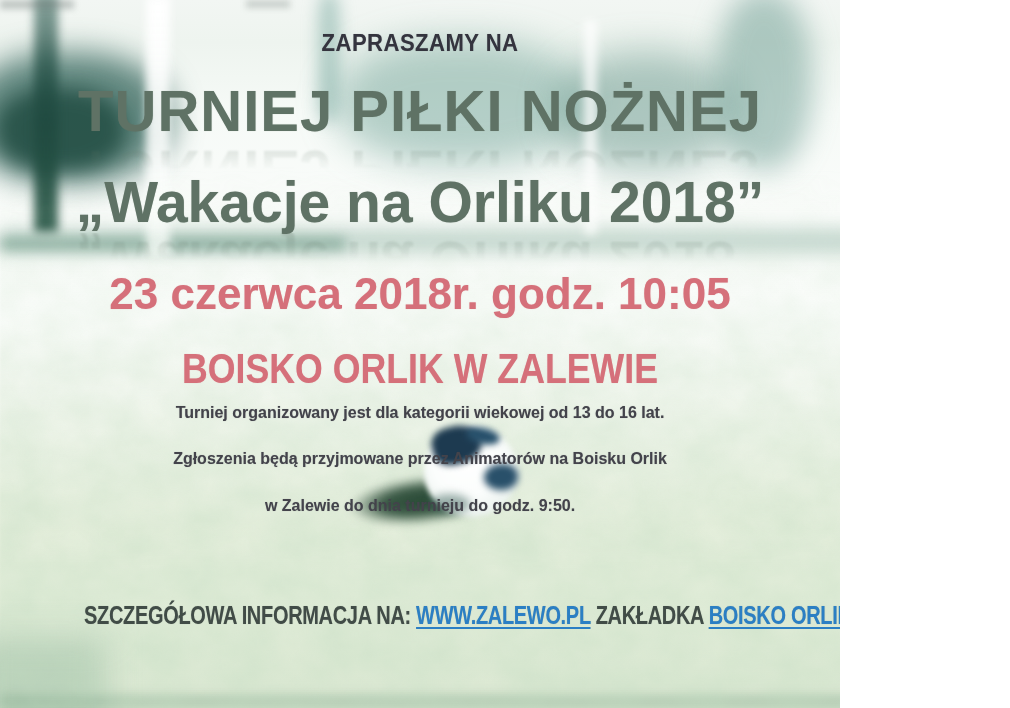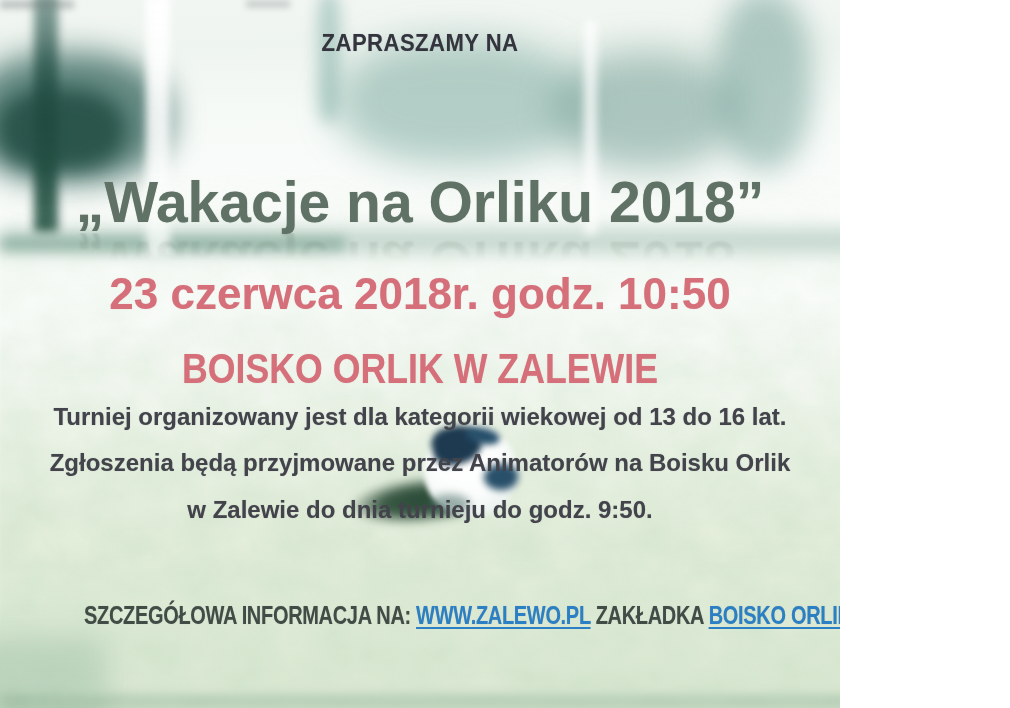--- a/index.html
+++ b/index.html
@@ -64,21 +64,21 @@
     text-shadow:0 0 1px rgba(95,114,101,.35);}
   .t1 .bigtitle{font-size:58px;letter-spacing:1px;}
   .t2 .bigtitle{font-size:57px;letter-spacing:0;}
   .mirror{position:absolute;left:0;right:0;top:100%;margin-top:2px;transform:scaleY(-1);
     opacity:.26;filter:blur(1.2px);
     -webkit-mask-image:linear-gradient(to top,rgba(0,0,0,.85) 2%,rgba(0,0,0,0) 48%);
     mask-image:linear-gradient(to top,rgba(0,0,0,.85) 2%,rgba(0,0,0,0) 48%);}
   .date{top:270px;font-size:44px;color:#d5707a;text-shadow:0 0 1px rgba(213,112,122,.4);}
   .venue{top:346px;font-size:42px;color:#d5707a;letter-spacing:0;transform:scaleX(.85);
     text-shadow:0 0 1px rgba(213,112,122,.4);}
-  .bodyline{font-size:24px;color:#43434b;text-shadow:0 0 1px rgba(67,67,75,.35);}
+  .bodyline{font-size:16px;color:#43434b;text-shadow:0 0 1px rgba(67,67,75,.35);}
   .b1{top:404px;}
   .b2{top:450px;text-align:center;}
   .b3{top:497px;}
   .footer{top:602px;font-size:25px;letter-spacing:-.4px;color:#414c47;transform:scaleX(.8);
     text-shadow:0 0 1px rgba(65,76,71,.3);white-space:nowrap;}
   .footer a{color:#2b7fc4;text-decoration:underline;text-decoration-thickness:2px;
     text-underline-offset:3px;cursor:pointer;}
 </style>
 </head>
 <body>
@@ -117,27 +117,31 @@
     <div class="abs ball-shadow"></div>
     <div class="abs ball"></div>
     <div class="abs ball-patch1"></div>
     <div class="abs ball-patch1b"></div>
     <div class="abs ball-patch2"></div>
     <div class="abs ball-patch3"></div>
   </div>
 
   <div class="txt invite">ZAPRASZAMY NA</div>
 
+  <div class="titleblock t1">
+    <div class="bigtitle">TURNIEJ PIŁKI NOŻNEJ</div>
+    <div class="bigtitle mirror" style="font-size:58px;letter-spacing:1px;">TURNIEJ PIŁKI NOŻNEJ</div>
+  </div>
 
   <div class="titleblock t2">
     <div class="bigtitle">„Wakacje na Orliku 2018”</div>
     <div class="bigtitle mirror" style="font-size:57px;">„Wakacje na Orliku 2018”</div>
   </div>
 
-  <div class="txt date">23 czerwca 2018r. godz. 10:50</div>
+  <div class="txt date">23 czerwca 2018r. godz. 10:05</div>
   <div class="txt venue">BOISKO ORLIK W ZALEWIE</div>
 
   <div class="txt bodyline b1">Turniej organizowany jest dla kategorii wiekowej od 13 do 16 lat.</div>
   <div class="txt bodyline b2">Zgłoszenia będą przyjmowane przez Animatorów na Boisku Orlik</div>
   <div class="txt bodyline b3">w Zalewie do dnia turnieju do godz. 9:50.</div>
 
   <div class="txt footer">
     <span>SZCZEGÓŁOWA INFORMACJA NA: </span><a>WWW.ZALEWO.PL</a><span> ZAKŁADKA </span><a>BOISKO ORLIK</a>
   </div>
 

